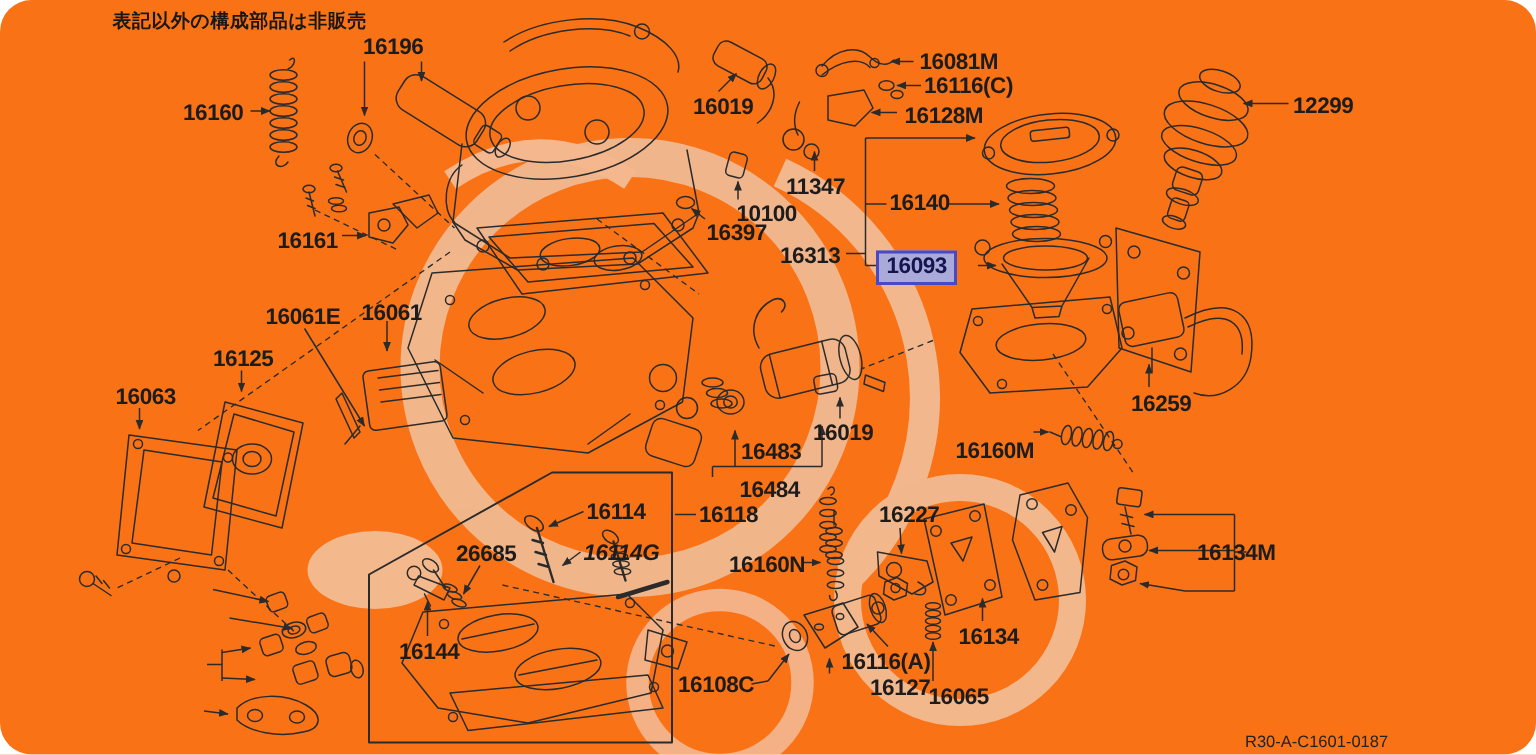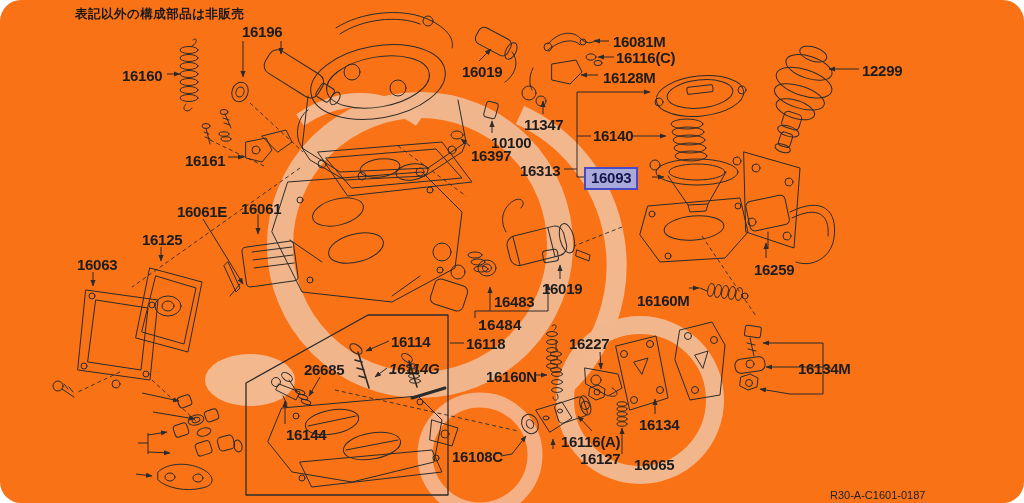--- a/index.html
+++ b/index.html
@@ -428,30 +428,30 @@
       <div class="part-label" style="left: 520px; top: 163px;">16313</div>
       <div class="part-label selected" style="left: 584px; top: 167px;">16093</div>
       <div class="part-label" style="left: 177px; top: 204px;">16061E</div>
       <div class="part-label" style="left: 241px; top: 201px;">16061</div>
       <div class="part-label" style="left: 142px; top: 232px;">16125</div>
       <div class="part-label" style="left: 77px; top: 257px;">16063</div>
       <div class="part-label" style="left: 754px; top: 262px;">16259</div>
       <div class="part-label" style="left: 637px; top: 281px; margin-top: 12px;">16160M</div>
       <div class="part-label" style="left: 542px; top: 281px;">16019</div>
       <div class="part-label" style="left: 494px; top: 294px;">16483</div>
-      <div class="part-label" style="left: 478px; top: 319px; font-family: Liberation Mono, monospace;">16484</div>
+      <div class="part-label" style="left: 493px; top: 319px;">16484</div>
       <div class="part-label" style="left: 466px; top: 336px;">16118</div>
       <div class="part-label" style="left: 391px; top: 334px;">16114</div>
       <div class="part-label" style="left: 389px; top: 361px; font-style: italic;">16114G</div>
       <div class="part-label" style="left: 304px; top: 362px;">26685</div>
-      <div class="part-label" style="left: 266px; top: 427px; margin-left: 20px;">16144</div>
+      <div class="part-label" style="left: 266px; top: 427px;">16144</div>
       <div class="part-label" style="left: 486px; top: 369px;">16160N</div>
-      <div class="part-label" style="left: 569px; top: 336px;">16227</div>
+      <div class="part-label" style="left: 586px; top: 336px;">16227</div>
       <div class="part-label" style="left: 639px; top: 417px;">16134</div>
       <div class="part-label" style="left: 561px; top: 434px;">16116(A)</div>
-      <div class="part-label" style="left: 634px; top: 457px;">16065</div>
+      <div class="part-label" style="left: 619px; top: 457px;">16065</div>
       <div class="part-label" style="left: 452px; top: 449px;">16108C</div>
       <div class="part-label" style="left: 532px; top: 451px; margin-left: 48px;">16127</div>
       <div class="part-label" style="left: 798px; top: 361px;">16134M</div>
     </div>
 <div class="code">R30-A-C1601-0187</div>
 
 </div>
 
 </body></html>

